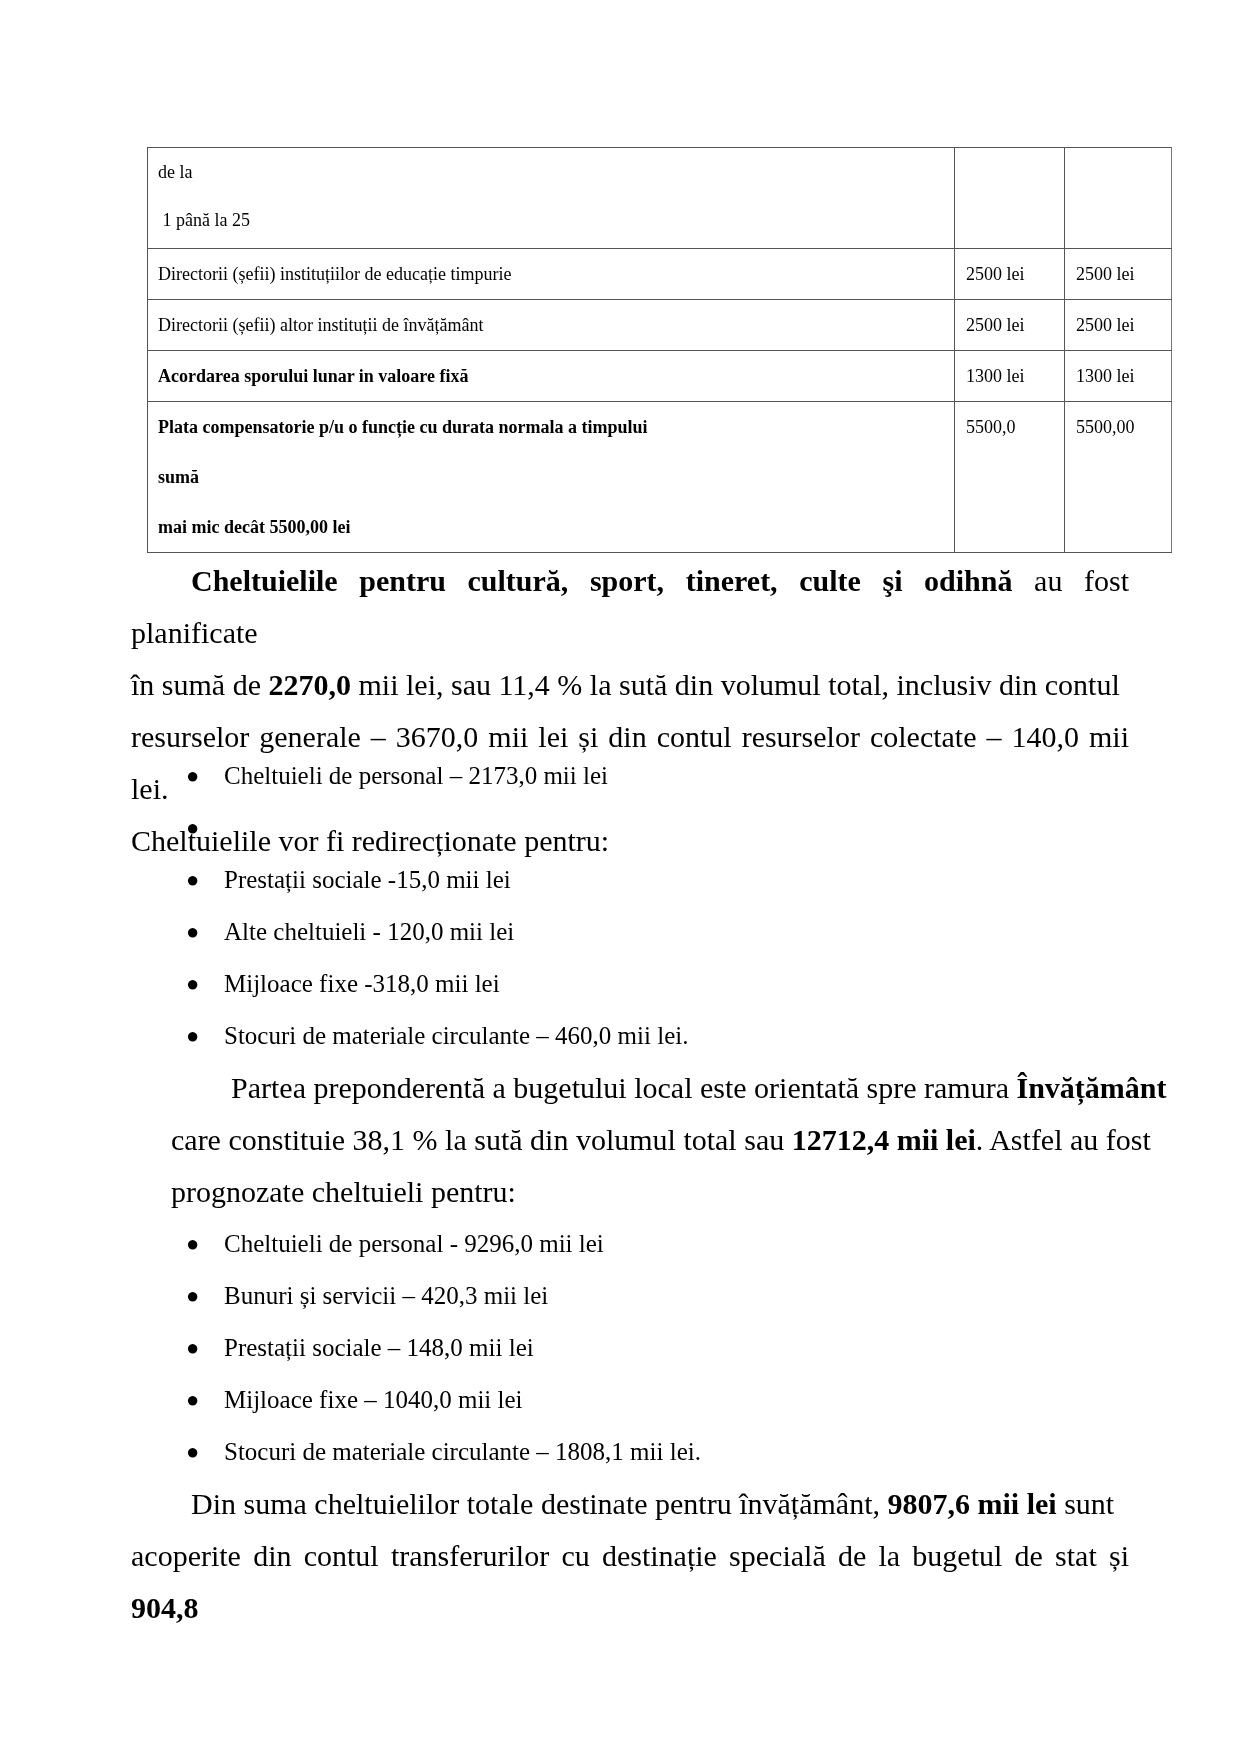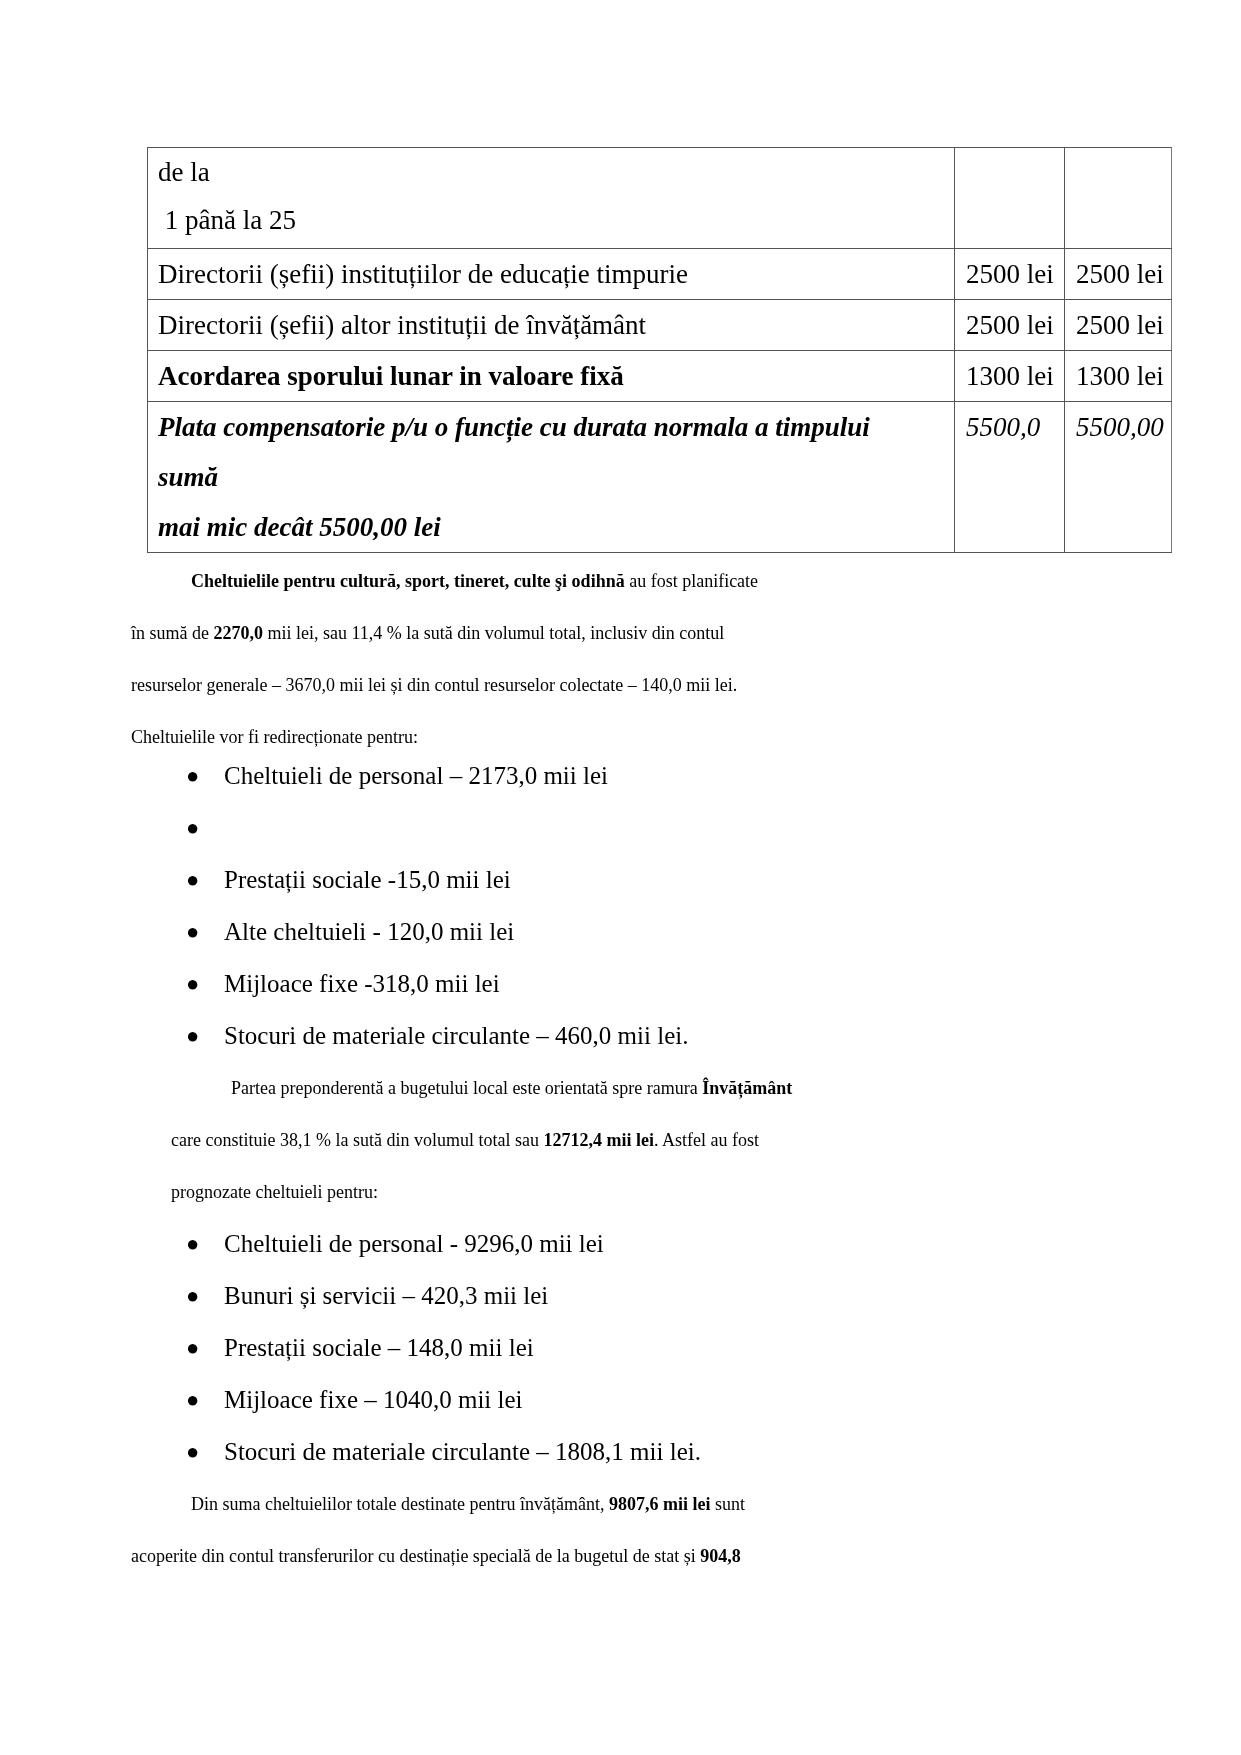--- a/index.html
+++ b/index.html
@@ -1,27 +1,27 @@
 <!DOCTYPE html>
 <html><head>
 <meta charset="utf-8">
 <style>
   html, body { margin: 0; padding: 0; background: #ffffff; }
   body { width: 1241px; height: 1755px; position: relative; overflow: hidden;
          font-family: "Liberation Serif", "DejaVu Serif", serif; color: #000; font-size: 25px; }
   .tbl { position: absolute; left: 147px; top: 147px; border-collapse: collapse; table-layout: fixed; }
-  .tbl td { border: 1.5px solid #555; vertical-align: top; padding: 0 10px; line-height: 50px; font-size: 27px; }
+  .tbl td { border: 1.5px solid #555; vertical-align: top; padding: 0 10px; line-height: 50px; font-size: 18px; }
   .tbl td.c1 { width: 786px; }
   .tbl td.c2 { width: 98px; padding: 0 0 0 11px; white-space: nowrap; }
   .tbl td.c3 { width: 95px; padding: 0 0 0 11px; white-space: nowrap; overflow: hidden; border-right: 1.5px solid #777; }
   .tbl .first-row td { height: 100px; line-height: 48px; }
   .tbl .r td { height: 50px; }
-  .tbl .last td { height: 148px; font-style: italic; }
+  .tbl .last td { height: 148px; }
   .bold { font-weight: bold; }
-  .para { position: absolute; left: 131px; width: 998px; line-height: 52px; font-size: 18px; text-align: justify; margin: 0; }
+  .para { position: absolute; left: 131px; width: 998px; line-height: 52px; font-size: 30px; text-align: justify; margin: 0; }
   .para .ind { display: inline-block; width: 60px; }
   .list { position: absolute; left: 186px; margin: 0; padding: 0; list-style: none; }
   .list li { height: 52px; line-height: 52px; font-size: 25px; position: relative; padding-left: 38px; }
   .list li .bullet { position: absolute; left: 0; top: 0; font-size: 22px; }
   .b { font-weight: bold; }
 </style>
 </head>
 <body>
 
 <table class="tbl">

